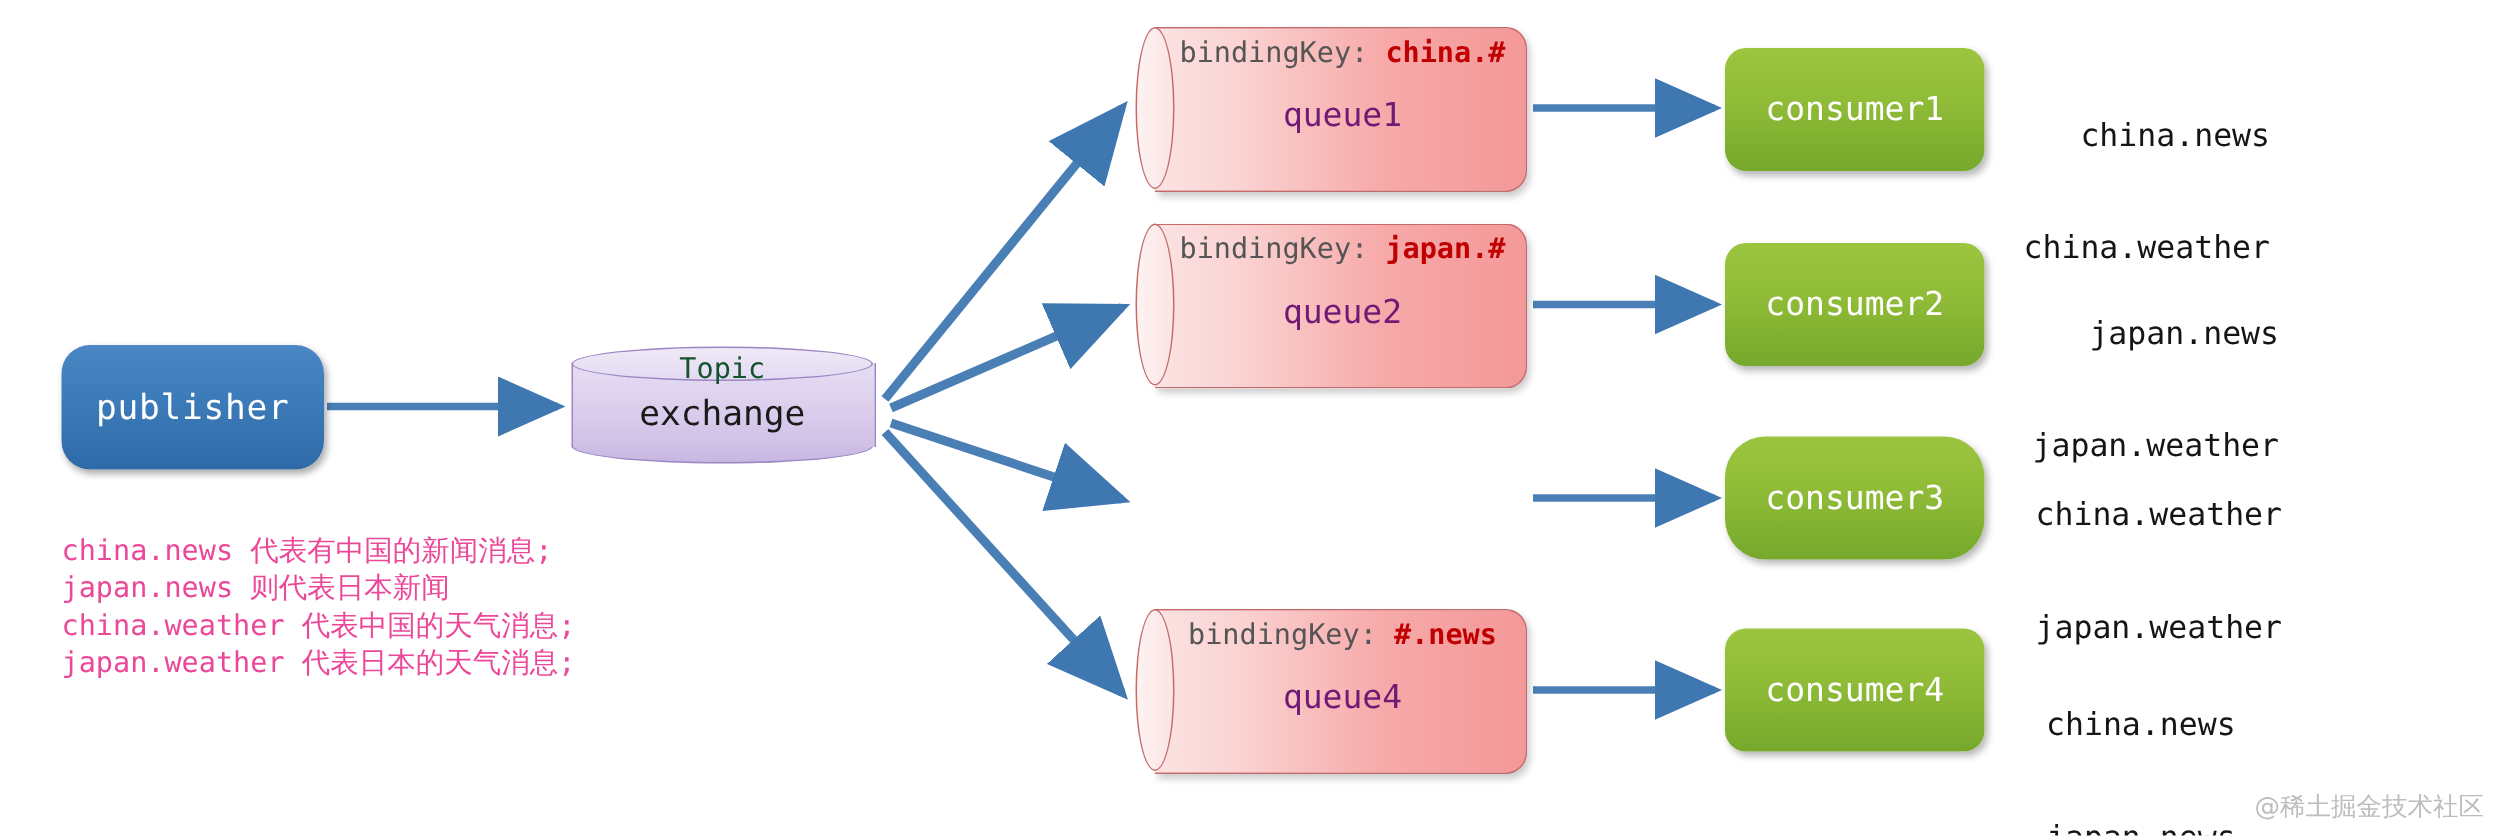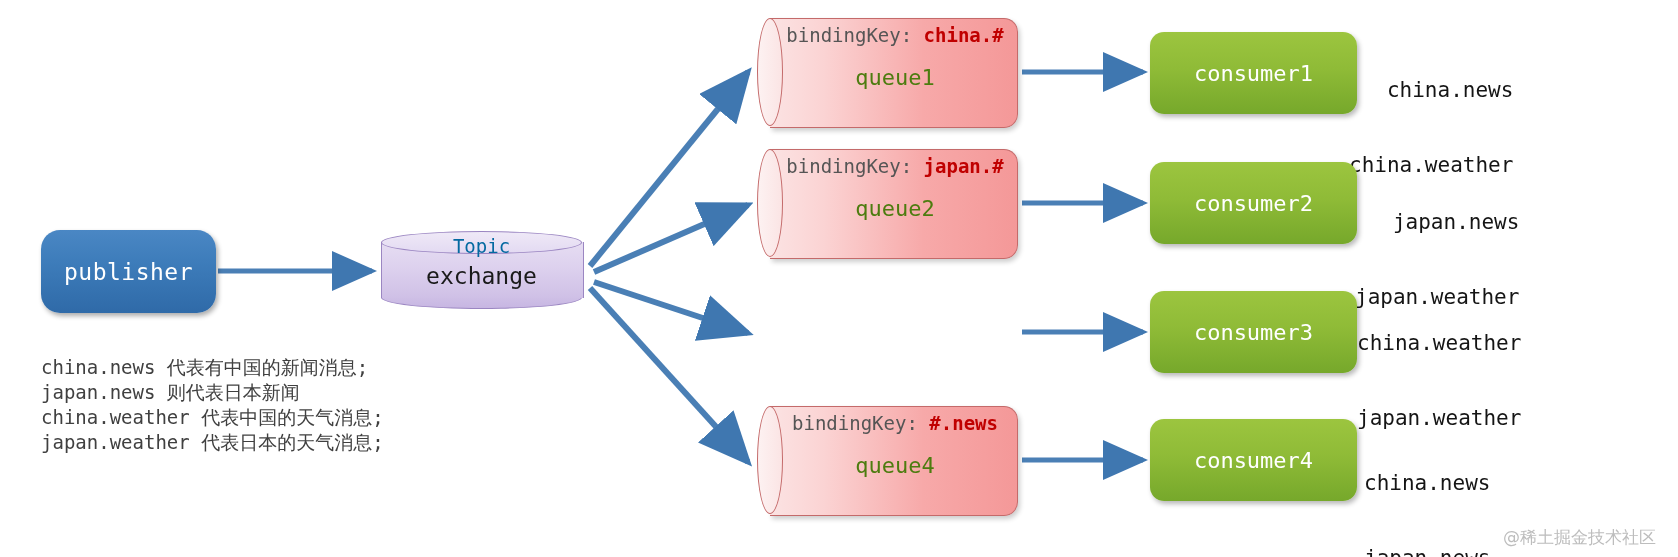--- a/index.html
+++ b/index.html
@@ -37,21 +37,21 @@
     border:1px solid #9b86c2;box-sizing:border-box;
   }
   .exchange .cap-bot{
     position:absolute;left:0;top:55px;width:201px;height:23px;
     border-radius:50%;
     background:linear-gradient(180deg,#d6c9ea 0%,#c7b6e2 100%);
     border:1px solid #9b86c2;box-sizing:border-box;
   }
   .exchange .t-topic{
     position:absolute;left:0;top:4px;width:201px;text-align:center;
-    font-size:19px;color:#0369a1;z-index:3;
+    font-size:19px;color:#14532d;z-index:3;
   }
   .exchange .t-exch{
     position:absolute;left:0;top:32px;width:201px;text-align:center;
     font-size:23px;color:#1a1a1a;z-index:3;
   }
 
   
   .queue{position:absolute;width:260px;height:107px;}
   .queue .qbody{
     position:absolute;left:13px;top:0;width:247px;height:108px;
@@ -66,39 +66,39 @@
     background:linear-gradient(90deg,#fdf2f2 0%,#fbe4e4 100%);
     border:1px solid #c46a6a;box-sizing:border-box;z-index:2;
   }
   .queue .bkey{
     position:absolute;left:22px;top:6px;width:232px;text-align:center;
     font-size:19px;color:#555555;z-index:3;white-space:nowrap;
   }
   .queue .bkey b{color:#c00000;font-weight:bold;}
   .queue .qname{
     position:absolute;left:22px;top:47px;width:232px;text-align:center;
-    font-size:22px;color:#4d7c0f;z-index:3;
+    font-size:22px;color:#701a75;z-index:3;
   }
 
   
   .consumer{
-    position:absolute;width:207px;height:82px;border-radius:14px;
+    position:absolute;width:173px;height:82px;border-radius:14px;
     background:linear-gradient(180deg,#9cc53f 0%,#8fbb37 45%,#76a82b 100%);
     box-shadow:2px 3px 5px rgba(0,0,0,.28);
     display:flex;align-items:center;justify-content:center;
     color:#ffffff;font-size:22px;
   }
 
   
   .rkeys{position:absolute;font-size:21px;color:#151515;line-height:31px;white-space:nowrap;}
   .rkeys div{text-align:right;margin-top:44px;}
 
   
   .legend{
-    position:absolute;left:41px;top:355px;font-size:19px;color:#404040;
+    position:absolute;left:41px;top:355px;font-size:19px;color:#ec4899;
     line-height:25px;white-space:nowrap;
   }
 
   
   .watermark{
     position:absolute;right:22px;bottom:8px;font-size:17px;color:#bdbdbd;
     font-family:"DejaVu Sans","Liberation Sans",sans-serif;
   }
 </style>
 </head>
@@ -163,21 +163,21 @@
     <div class="qname">queue2</div>
   </div>
   <div class="consumer" style="left:1150px;top:162px;">
     <span>consumer2</span>
   </div>
   <div class="rkeys" style="left:1355px;top:163px;">
     <div>japan.news</div>
     <div>japan.weather</div>
   </div>
 
-  <div class="consumer" style="left:1150px;top:291px;">
+  <div class="consumer" style="left:1150px;top:291px;border-radius:27px;">
     <span>consumer3</span>
   </div>
   <div class="rkeys" style="left:1343px;top:284px;">
     <div>china.weather</div>
     <div style="padding-left:14px;">japan.weather</div>
   </div>
 
   <div class="queue" style="left:757px;top:406px;">
     <div class="qbody"></div>
     <div class="qcap"></div>

